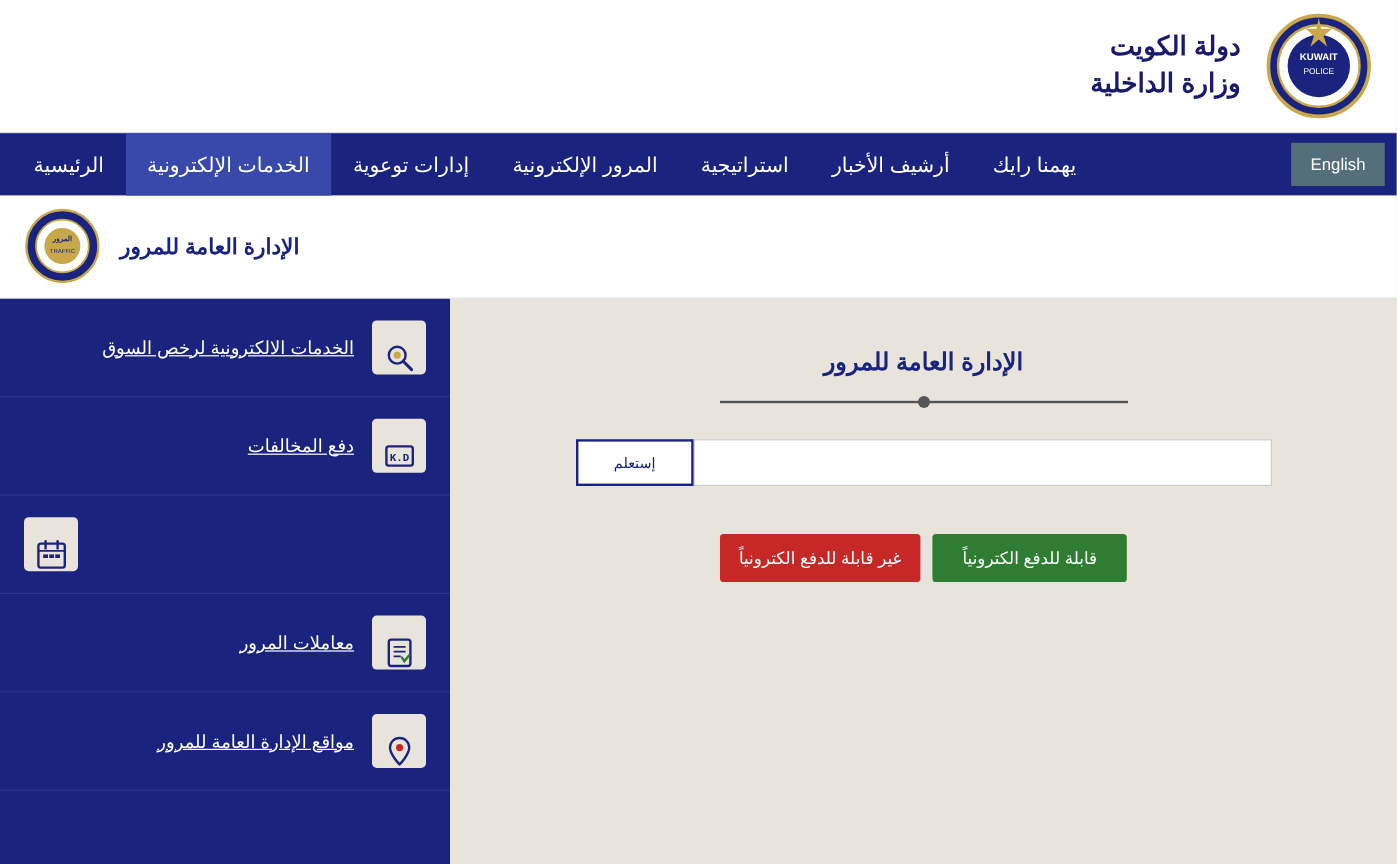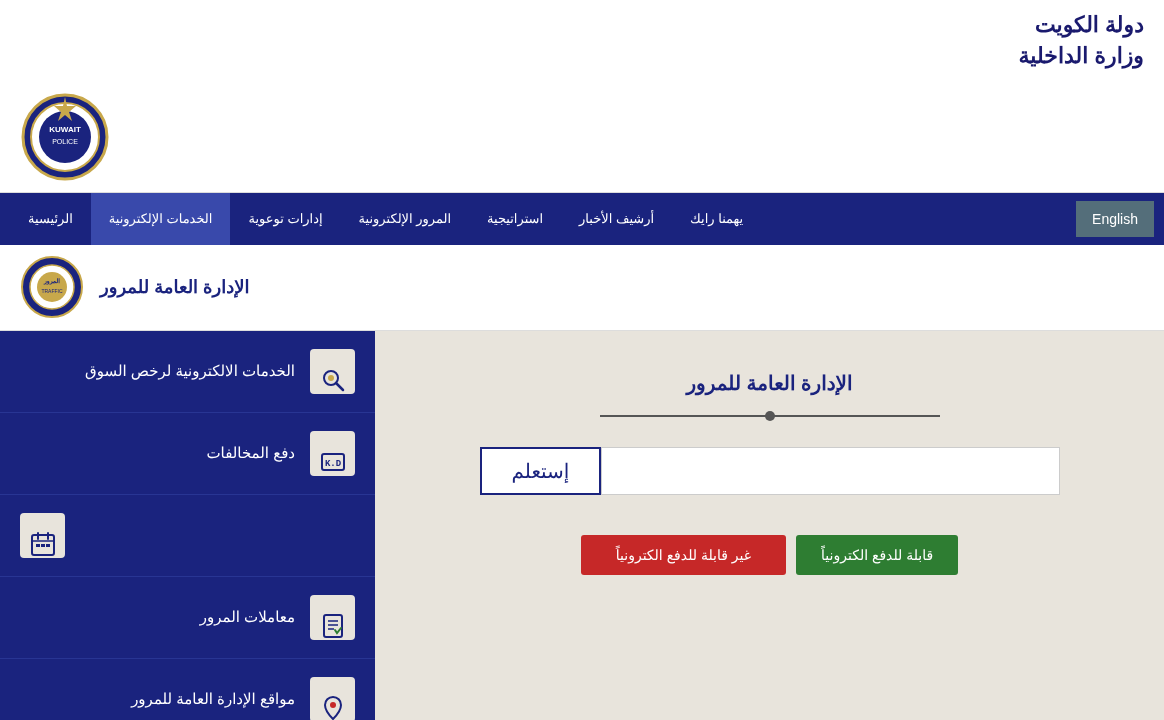--- a/index.html
+++ b/index.html
@@ -3,24 +3,24 @@
   <meta charset="utf-8">
   <style>
     * { margin: 0; padding: 0; box-sizing: border-box; }
     body { font-family: Arial, sans-serif; background: #e8e4dc; width: 1164px; min-height: 720px; overflow-x: hidden; }
 
     
     .header {
       background: white;
       display: flex;
       justify-content: flex-end;
+      align-items: center;
       padding: 10px 20px;
       gap: 20px;
       border-bottom: 1px solid #ddd;
-      flex-direction: column;
     }
     .header-text {
       text-align: right;
       direction: rtl;
     }
     .header-title-ar {
       font-size: 22px;
       font-weight: bold;
       color: #1a1a6e;
       line-height: 1.4;
@@ -38,21 +38,21 @@
       align-items: center;
       padding: 0 10px;
       height: 52px;
     }
     .navbar-item {
       color: white;
       padding: 0 18px;
       height: 52px;
       display: flex;
       align-items: center;
-      font-size: 13px;
+      font-size: 17px;
       cursor: pointer;
       white-space: nowrap;
       direction: rtl;
     }
     .navbar-item.highlighted {
       background: #3949ab;
     }
     .english-btn {
       background: #546e7a;
       color: white;
@@ -130,21 +130,21 @@
       flex-direction: row-reverse;
       gap: 0;
       width: 580px;
       margin-bottom: 40px;
     }
     .search-btn {
       background: white;
       border: 2px solid #1a237e;
       color: #1a237e;
       padding: 10px 30px;
-      font-size: 20px;
+      font-size: 12px;
       cursor: pointer;
       white-space: nowrap;
       direction: rtl;
     }
     .search-input {
       flex: 1;
       border: 1px solid #ccc;
       padding: 10px 15px;
       font-size: 15px;
       outline: none;
@@ -162,21 +162,21 @@
       padding: 12px 25px;
       font-size: 14px;
       cursor: pointer;
       border-radius: 3px;
       direction: rtl;
     }
     .btn-red {
       background: #c62828;
       color: white;
       border: none;
-      padding: 12px 35px;
+      padding: 12px 16px;
       font-size: 14px;
       cursor: pointer;
       border-radius: 3px;
       direction: rtl;
     }
 
     
     .right-sidebar {
       width: 375px;
       background: #1a237e;
@@ -191,20 +191,21 @@
       border-bottom: 1px solid #283593;
       cursor: pointer;
       gap: 15px;
     }
     .sidebar-item-label {
       color: white;
       font-size: 15px;
       text-align: right;
       direction: rtl;
       flex: 1;
+      text-decoration: underline;
     }
     .sidebar-icon {
       width: 45px;
       height: 45px;
       background: #e8e4dc;
       border-radius: 4px;
       display: flex;
       align-items: flex-end;
       justify-content: center;
       flex-shrink: 0;

